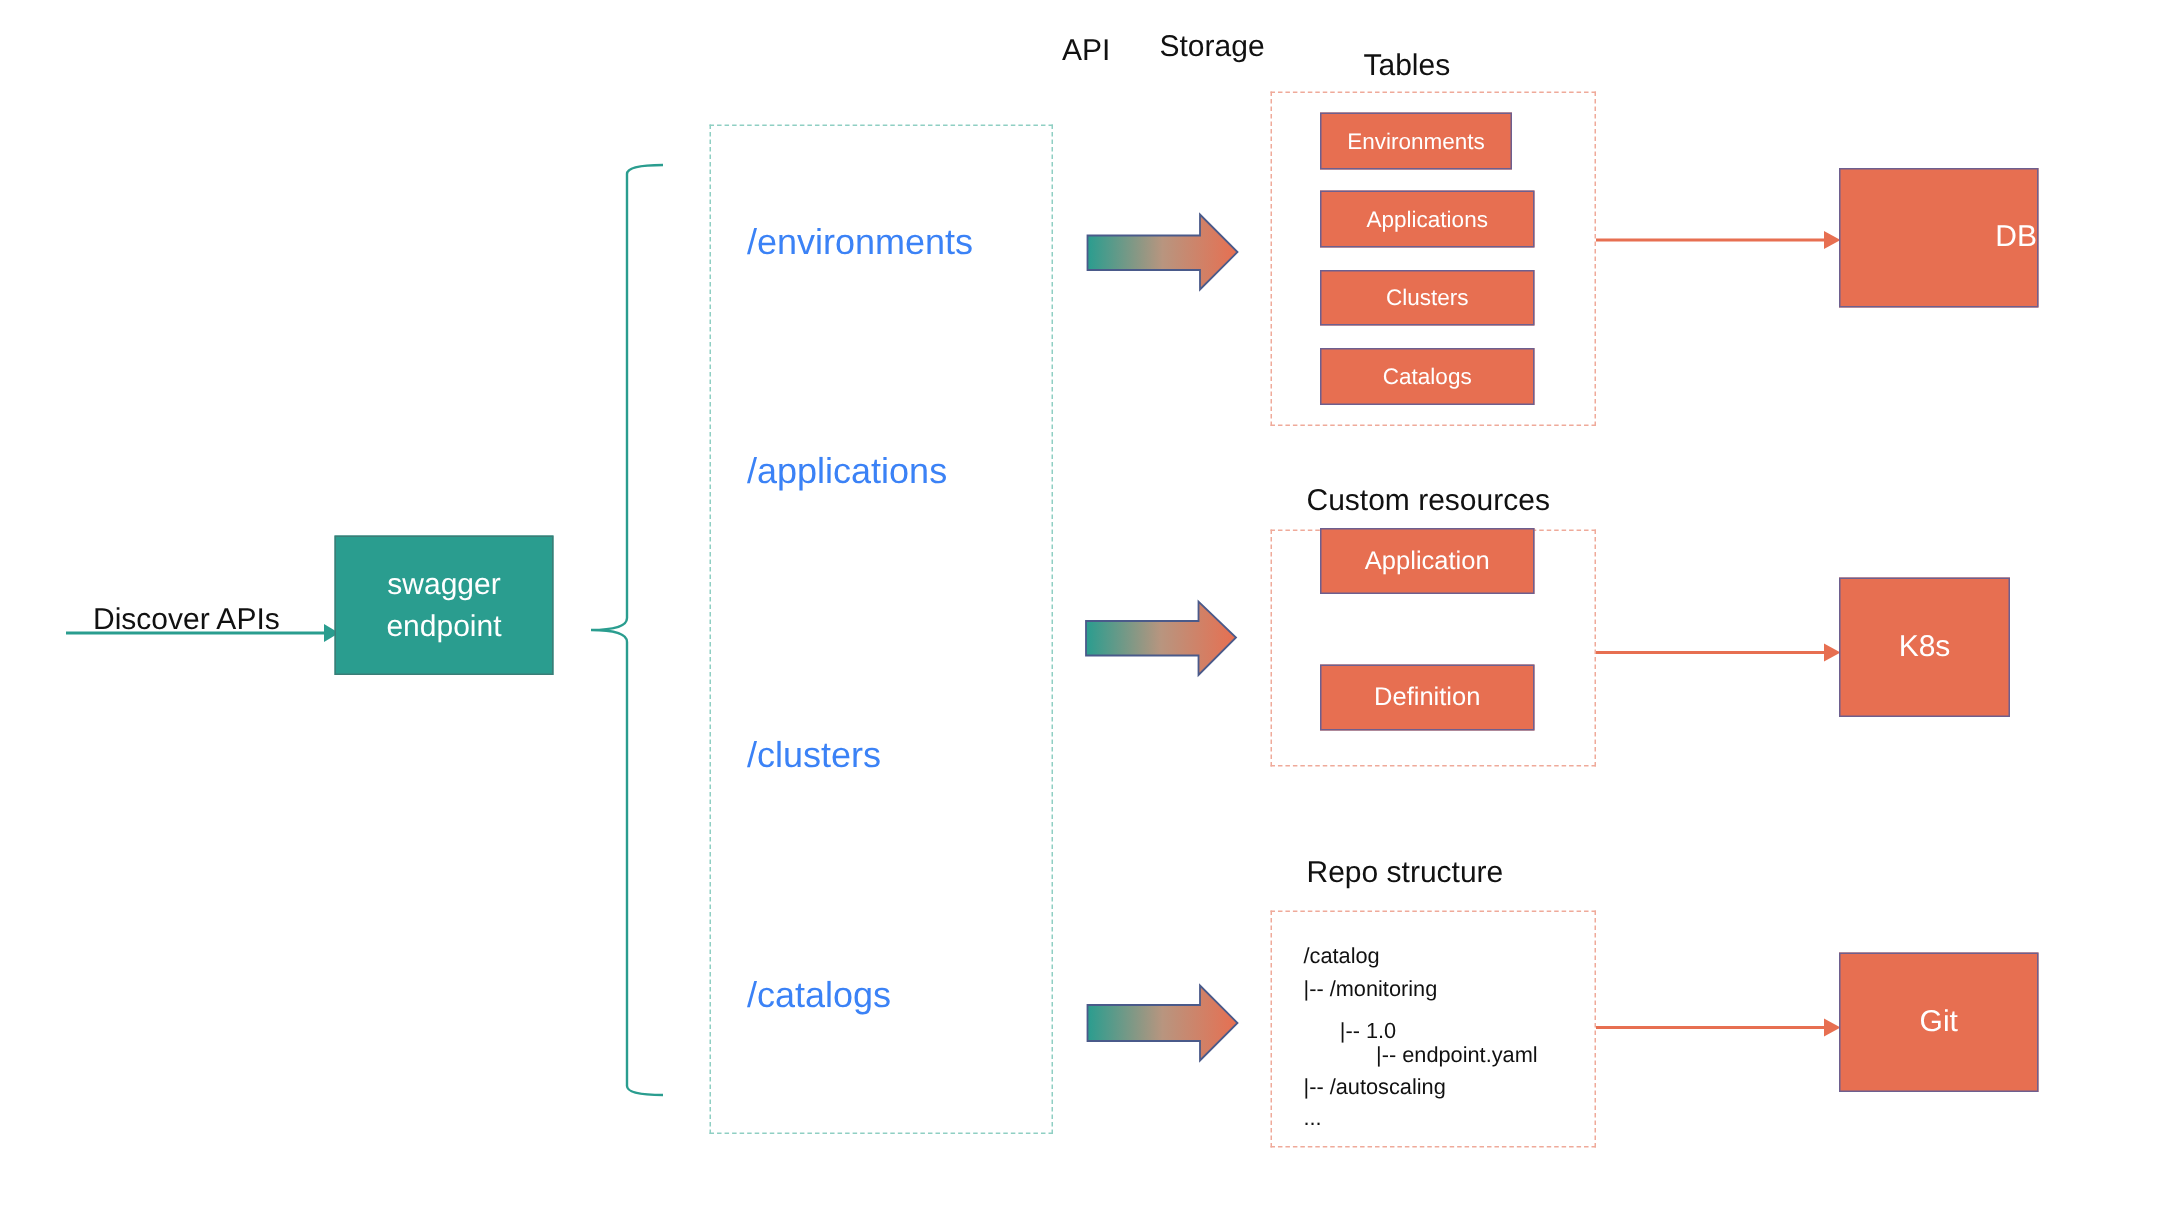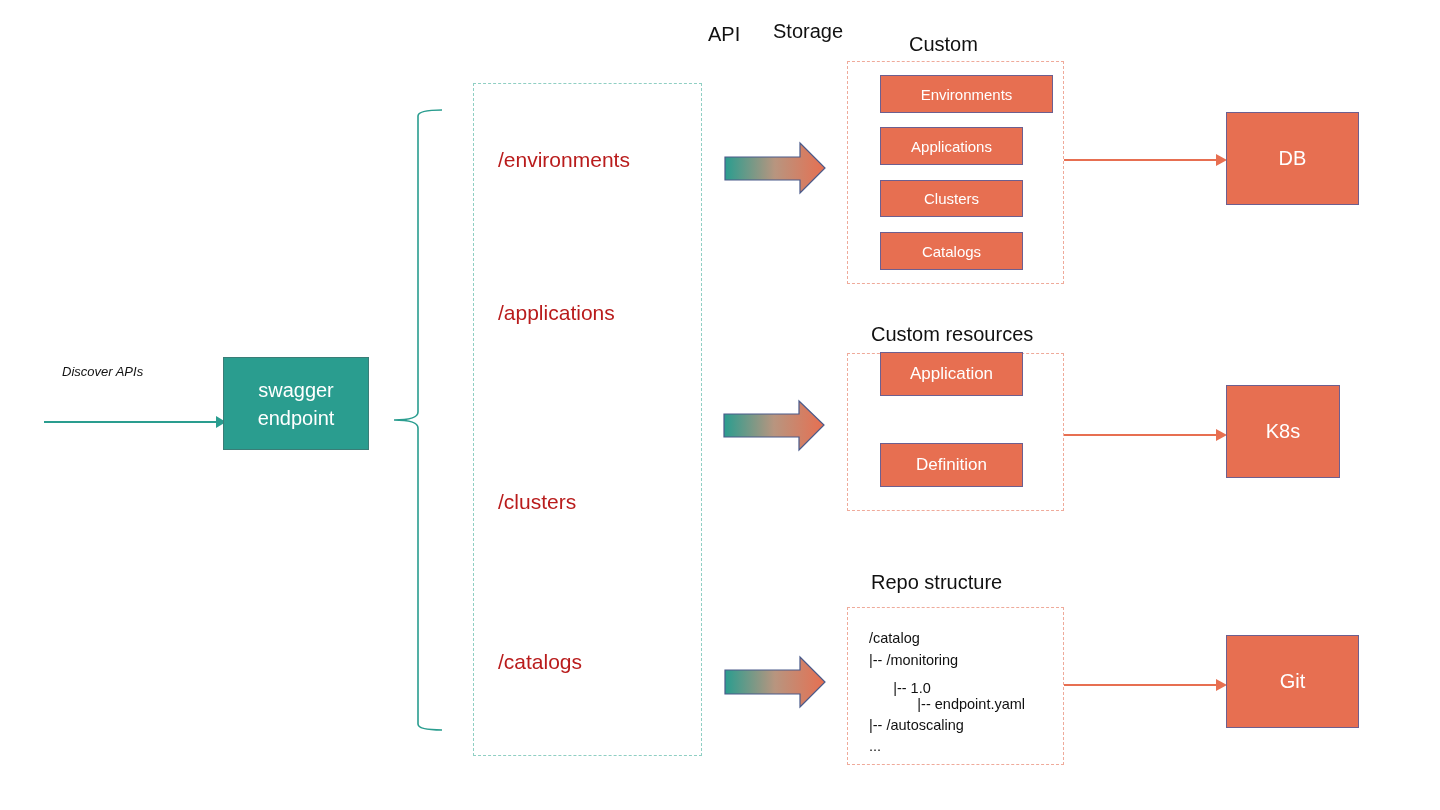--- a/index.html
+++ b/index.html
@@ -7,21 +7,21 @@
          font-family: "Liberation Sans", "DejaVu Sans", sans-serif; color: #111; }
   svg.lines { position: absolute; left: 0; top: 0; width: 1440px; height: 810px; pointer-events: none; }
   .label { position: absolute; white-space: nowrap; color: #111; }
   .teal-box { position: absolute; background: #2a9d8f; color: #fff; border: 1px solid #3a7d77;
               display: flex; align-items: center; justify-content: center; text-align: center;
               font-size: 20px; line-height: 28px; box-sizing: border-box; }
   .orange-btn { position: absolute; background: #e76f51; color: #fff; border: 1.5px solid #6d5f8f;
                 display: flex; align-items: center; justify-content: center; box-sizing: border-box; }
   .dashed-teal { position: absolute; border: 1.5px dashed #8fcfc3; box-sizing: border-box; }
   .dashed-orange { position: absolute; border: 1.5px dashed #efaa9a; box-sizing: border-box; }
-  .path-label { position: absolute; font-size: 21px; color: #b91c1c; white-space: nowrap; }
+  .path-label { position: absolute; font-size: 24px; color: #3b82f6; white-space: nowrap; }
   .repo-line { position: absolute; font-size: 14.5px; color: #111; white-space: pre; }
 </style>
 </head>
 <body>
 
 <svg class="lines" viewBox="0 0 1440 810">
   <defs>
     <linearGradient id="tealToOrange" x1="0" y1="0" x2="1" y2="0">
       <stop offset="0" stop-color="#2a9d8f"></stop>
       <stop offset="0.5" stop-color="#b8957f"></stop>
@@ -60,39 +60,39 @@
   <g>
     <line x1="1064" y1="435" x2="1218" y2="435" stroke="#e76f51" stroke-width="2"></line>
     <polygon points="1216,429 1227,435 1216,441" fill="#e76f51"></polygon>
   </g>
   <g>
     <line x1="1064" y1="685" x2="1218" y2="685" stroke="#e76f51" stroke-width="2"></line>
     <polygon points="1216,679 1227,685 1216,691" fill="#e76f51"></polygon>
   </g>
 </svg>
 
-<div class="label" style="left:62px; top:364px; font-size:13px;font-style:italic;">Discover APIs</div>
+<div class="label" style="left:62px; top:402px; font-size:20px;">Discover APIs</div>
 
 <div class="teal-box" style="left:223px; top:357px; width:146px; height:93px; flex-direction:column;">
   <span>swagger</span>
   <span>endpoint</span>
 </div>
 
 <div class="label" style="left:708px; top:23px; font-size:20px;">API</div>
 <div class="label" style="left:773px; top:20px; font-size:20px;">Storage</div>
 
 <div class="dashed-teal" style="left:473px; top:83px; width:229px; height:673px;"></div>
 <div class="path-label" style="left:498px; top:148px;">/environments</div>
 <div class="path-label" style="left:498px; top:301px;">/applications</div>
 <div class="path-label" style="left:498px; top:490px;">/clusters</div>
 <div class="path-label" style="left:498px; top:650px;">/catalogs</div>
 
-<div class="label" style="left:909px; top:33px; font-size:20px;">Custom</div>
+<div class="label" style="left:909px; top:33px; font-size:20px;">Tables</div>
 <div class="dashed-orange" style="left:847px; top:61px; width:217px; height:223px;"></div>
-<div class="orange-btn" style="left:880px; top:75px; width:173px; height:38px; font-size:15px;text-align:center;">
+<div class="orange-btn" style="left:880px; top:75px; width:128px; height:38px; font-size:15px;text-align:center;">
   <span>Environments</span>
 </div>
 <div class="orange-btn" style="left:880px; top:127px; width:143px; height:38px; font-size:15px;">
   <span>Applications</span>
 </div>
 <div class="orange-btn" style="left:880px; top:180px; width:143px; height:37px; font-size:15px;">
   <span>Clusters</span>
 </div>
 <div class="orange-btn" style="left:880px; top:232px; width:143px; height:38px; font-size:15px;">
   <span>Catalogs</span>
@@ -109,21 +109,21 @@
 
 <div class="label" style="left:871px; top:571px; font-size:20px;">Repo structure</div>
 <div class="dashed-orange" style="left:847px; top:607px; width:217px; height:158px;"></div>
 <div class="repo-line" style="left:869px; top:630px;">/catalog</div>
 <div class="repo-line" style="left:869px; top:652px;">|-- /monitoring</div>
 <div class="repo-line" style="left:869px; top:680px;">      |-- 1.0</div>
 <div class="repo-line" style="left:869px; top:696px;">            |-- endpoint.yaml</div>
 <div class="repo-line" style="left:869px; top:717px;">|-- /autoscaling</div>
 <div class="repo-line" style="left:869px; top:738px;">...</div>
 
-<div class="orange-btn" style="left:1226px; top:112px; width:133px; height:93px; font-size:20px;">
+<div class="orange-btn" style="left:1226px; top:112px; width:133px; height:93px; font-size:20px;justify-content:flex-end;">
   <span>DB</span>
 </div>
 <div class="orange-btn" style="left:1226px; top:385px; width:114px; height:93px; font-size:20px;">
   <span>K8s</span>
 </div>
 <div class="orange-btn" style="left:1226px; top:635px; width:133px; height:93px; font-size:20px;">
   <span>Git</span>
 </div>
 
 </body></html>

